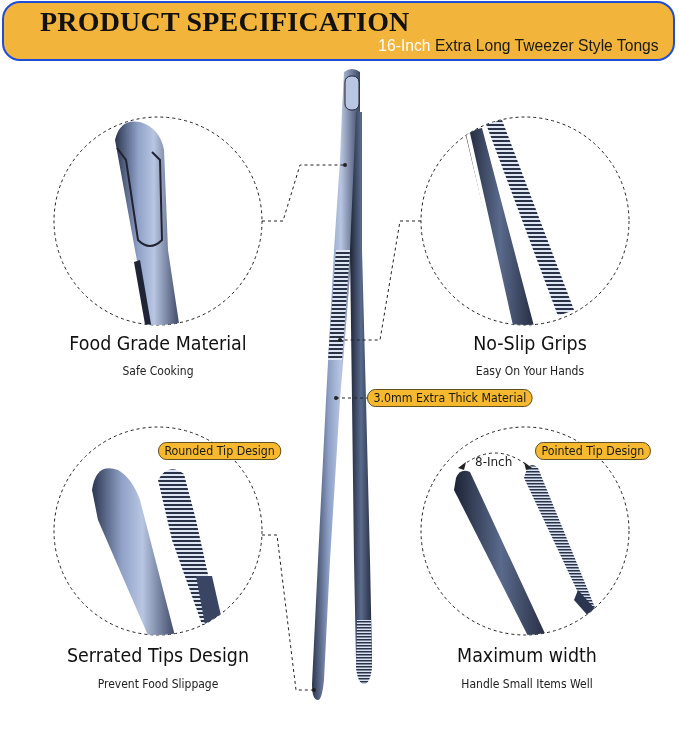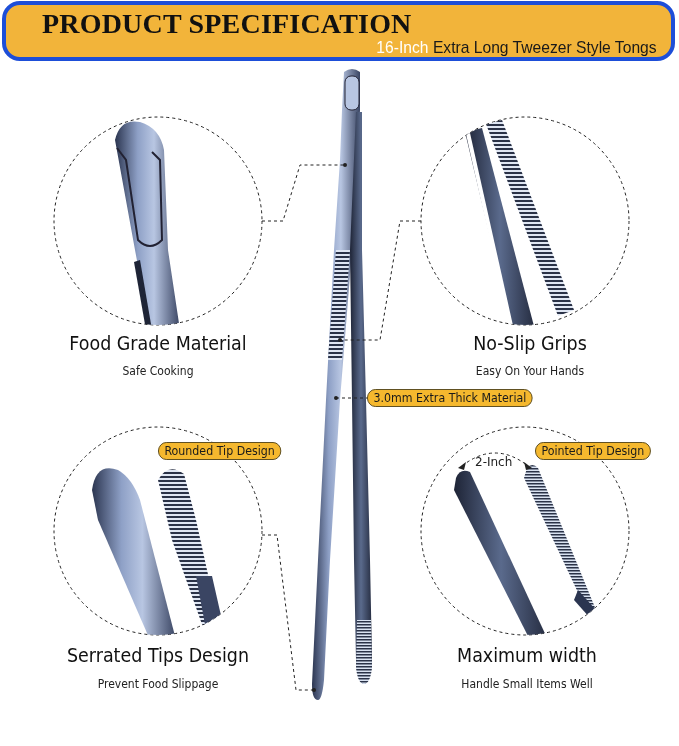--- a/index.html
+++ b/index.html
@@ -1,21 +1,21 @@
 <!DOCTYPE html>
 <html><head>
   <meta charset="utf-8">
   <style>
     * { margin: 0; padding: 0; box-sizing: border-box; }
     html, body { width: 679px; height: 746px; background: #ffffff; overflow: hidden; }
     body { position: relative; font-family: "Liberation Sans", sans-serif; color: #111; }
 
     .banner {
       position: absolute; left: 2px; top: 1px; width: 673px; height: 60px;
-      background: #f2b43a; border: 4px solid #1d4ed8; border-radius: 18px; text-align: right;
+      background: #f2b43a; border: 2px solid #1d4ed8; border-radius: 18px; text-align: right;
     }
     .banner-title {
       position: absolute; left: 36px; top: 3px;
       font-family: "Liberation Serif", serif; font-weight: bold;
       font-size: 28px; letter-spacing: 0.2px; color: #111;
     }
     .banner-sub {
       position: absolute; right: 14px; top: 33px;
       font-family: "Liberation Sans", sans-serif; font-size: 17px; color: #1a1a1a;
       transform: scaleX(0.92); transform-origin: right center;
@@ -149,13 +149,13 @@
 
 <div class="feature-title" style="left:8px; top:644px;">Serrated Tips Design</div>
 <div class="feature-sub" style="left:8px; top:677px;">Prevent Food Slippage</div>
 
 <div class="feature-title" style="left:377px; top:644px;">Maximum width</div>
 <div class="feature-sub" style="left:377px; top:677px;">Handle Small Items Well</div>
 
 <div class="pill" style="left:367px; top:389px;">3.0mm Extra Thick Material</div>
 <div class="pill" style="left:158px; top:442px;">Rounded Tip Design</div>
 <div class="pill" style="left:535px; top:442px;">Pointed Tip Design</div>
-<div class="dim-label" style="left:475px; top:455px;">2-Inch</div>
+<div class="dim-label" style="left:475px; top:455px;">8-Inch</div>
 
 </body></html>

